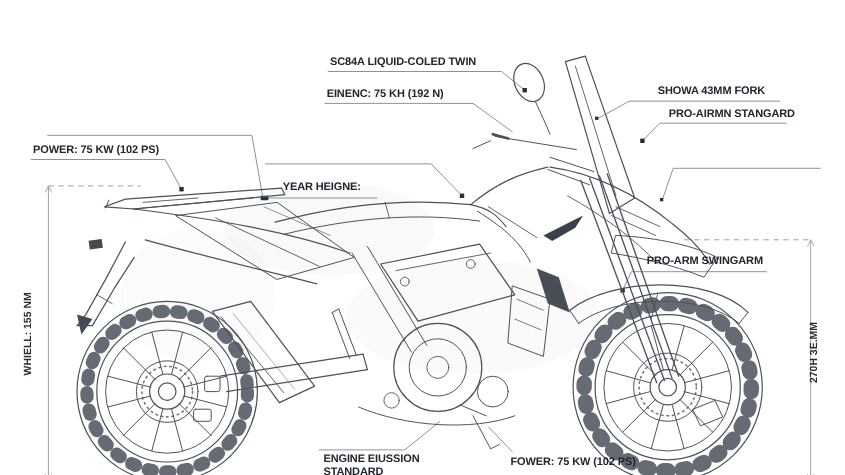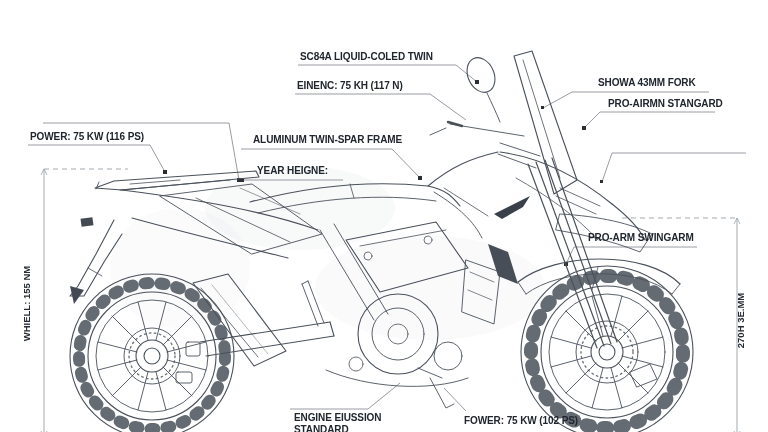--- a/index.html
+++ b/index.html
@@ -237,23 +237,22 @@
         <path d="M518,244 C556,214 646,212 680,246"></path>
         <path d="M526,256 C560,230 638,228 672,256" stroke-width="0.9"></path>
         <path d="M518,244 L526,256 M680,246 L672,256" stroke-width="0.9"></path>
         <path d="M598,229 L592,252" stroke-width="0.8"></path>
       </g>
 
     </g>
   </svg>
 
   <div class="callout" style="left:300px;top:13px">SC84A LIQUID-COLED TWIN</div>
-  <div class="callout" style="left:297px;top:42px">EINENC: 75 KH (117 N)</div>
-  <div class="callout" style="left:30px;top:93px">POWER: 75 KW (116 PS)</div>
-  <div class="callout" style="left:253px;top:96px">ALUMINUM TWIN-SPAR FRAME</div>
+  <div class="callout" style="left:297px;top:42px">EINENC: 75 KH (192 N)</div>
+  <div class="callout" style="left:30px;top:93px">POWER: 75 KW (102 PS)</div>
   <div class="callout" style="left:257px;top:127px">YEAR HEIGNE:</div>
   <div class="callout" style="left:598px;top:39px">SHOWA 43MM FORK</div>
   <div class="callout" style="left:608px;top:60px">PRO-AIRMN STANGARD</div>
   <div class="callout" style="left:588px;top:194px">PRO-ARM SWINGARM</div>
   <div class="callout wrap" style="left:294px;top:374px">ENGINE EIUSSION STANDARD</div>
   <div class="callout" style="left:464px;top:377px">FOWER: 75 KW (102 PS)</div>
 
   <div class="vlabel" style="width:110px;left:-29px;top:260px">WHIELL: 155 NM</div>
   <div class="vlabel" style="width:90px;left:695px;top:277px">270H 3E.MM</div>
 

